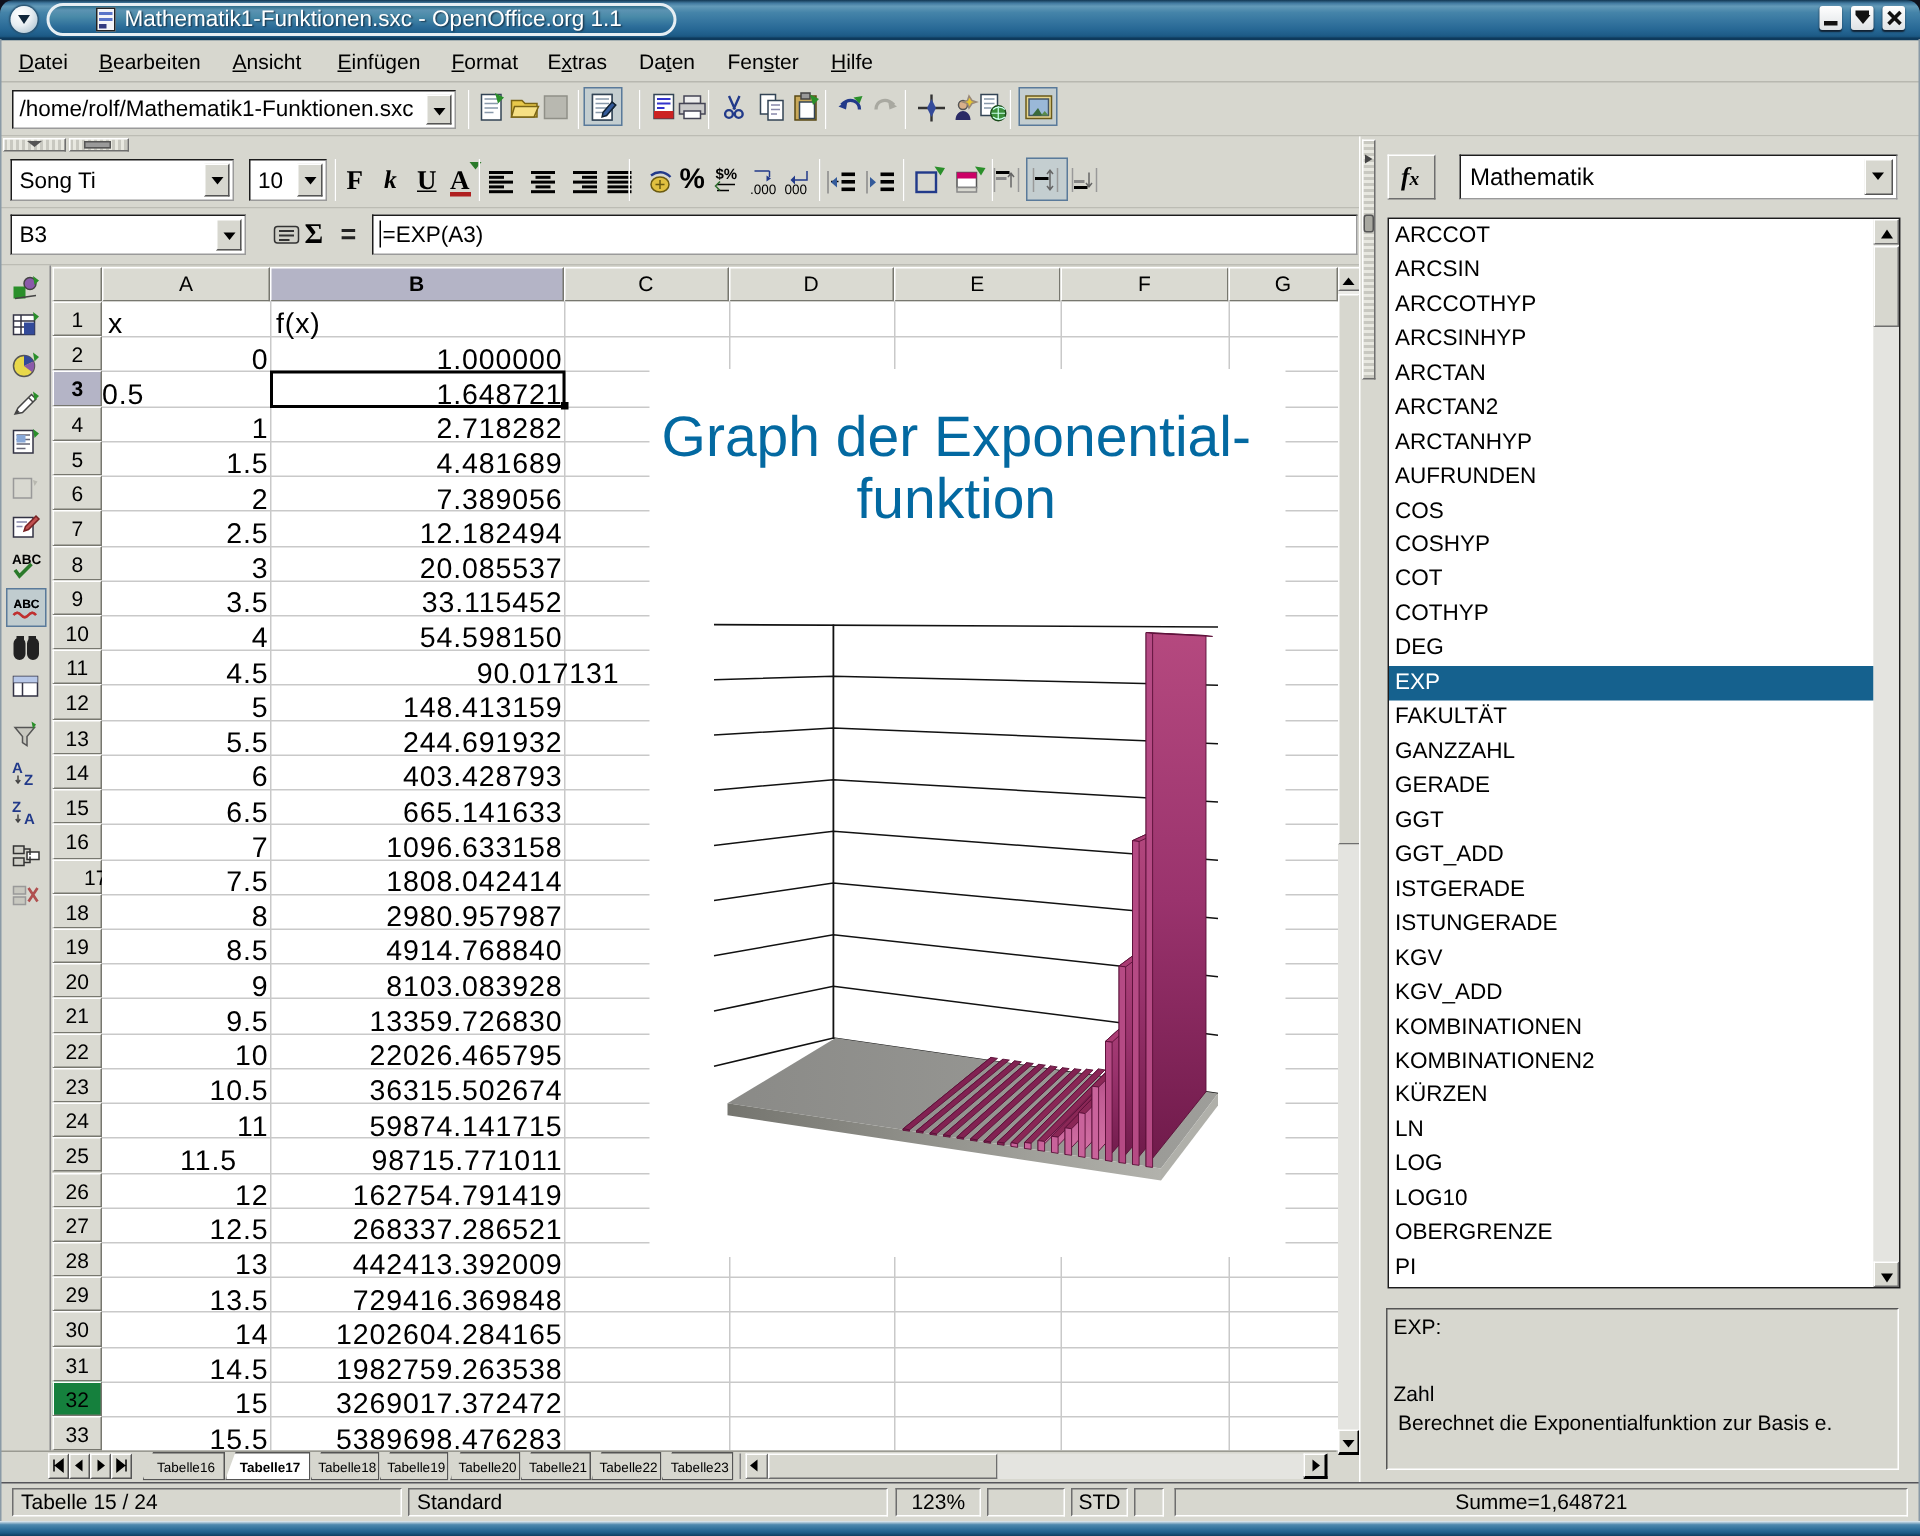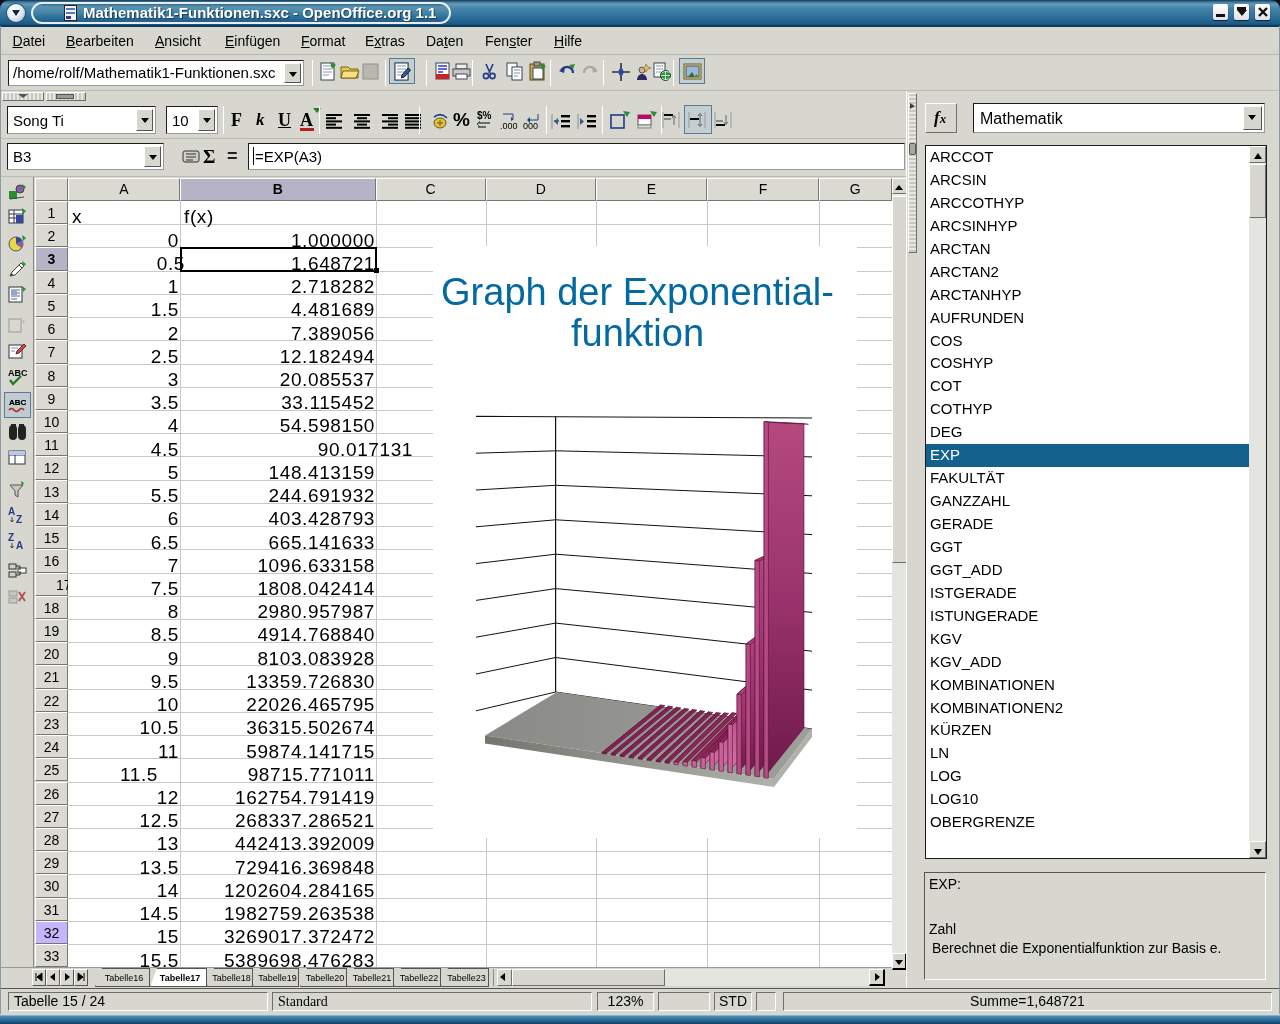--- a/index.html
+++ b/index.html
@@ -20,21 +20,21 @@
 background:linear-gradient(#123752 0%,#41799f 8%,#639ab8 16%,#4584a9 32%,#35759f 55%,#276895 75%,#1e5c88 90%,#14496f 100%);"></div>
 <div class="abs" style="left:0;top:25px;width:1280px;height:2px;background:#0e3a5c;"></div>
 <div class="abs" style="left:7px;top:4px;width:18px;height:18px;border-radius:50%;background:radial-gradient(circle at 35% 30%,#ffffff 0%,#e8eef2 45%,#9fb8c8 100%);box-shadow:0 0 1px 1px #27506e;"></div>
 <div class="abs" style="left:12px;top:10px;border:4px solid transparent;border-top:6px solid #10263a;"></div>
 <div class="abs" style="left:31px;top:2px;width:420px;height:22px;border-radius:11px;border:2px solid #e6eef3;
 background:linear-gradient(#2d6c88 0%,#5c93b2 15%,#498aa8 40%,#2d6e9a 75%,#1f5f8b 100%);"></div>
 <div class="abs" style="left:64px;top:5px;width:13px;height:16px;background:#f4f4f8;border:1px solid #222;"></div>
 <div class="abs" style="left:66px;top:8px;width:9px;height:2px;background:#5a74c8;"></div>
 <div class="abs" style="left:66px;top:12px;width:9px;height:2px;background:#5a74c8;"></div>
 <div class="abs" style="left:66px;top:16px;width:5px;height:3px;background:#323a80;"></div>
-<div class="abs" style="left:83px;top:4px;font-size:15px;font-weight:bold;color:#fff;text-shadow:1px 1px 1px #1a3a52;">Mathematik1-Funktionen.sxc - OpenOffice.org 1.1</div>
+<div class="abs" style="left:83px;top:4px;font-size:15px;font-weight:normal;color:#fff;text-shadow:1px 1px 1px #1a3a52;">Mathematik1-Funktionen.sxc - OpenOffice.org 1.1</div>
 
 <div class="abs" style="left:1213px;top:4px;width:15px;height:16px;background:linear-gradient(#ffffff,#dfe3e6);border-radius:2px;box-shadow:0 1px 1px #123;"></div>
 <div class="abs" style="left:1234px;top:4px;width:15px;height:16px;background:linear-gradient(#ffffff,#dfe3e6);border-radius:2px;box-shadow:0 1px 1px #123;"></div>
 <div class="abs" style="left:1255px;top:4px;width:15px;height:16px;background:linear-gradient(#ffffff,#dfe3e6);border-radius:2px;box-shadow:0 1px 1px #123;"></div>
 
 <div class="abs" style="left:1216px;top:14px;width:9px;height:3px;background:#111;"></div>
 <div class="abs" style="left:1237px;top:7px;width:9px;height:3px;background:#111;"></div>
 <div class="abs" style="left:1237px;top:10px;border:5px solid transparent;border-top:6px solid #111;width:0;height:0;border-bottom-width:0;"></div>
 <svg class="abs" style="left:1257px;top:6px;" width="12" height="12" viewBox="0 0 12 12">
     <path d="M2 2l8 8M10 2l-8 8" stroke="#111" stroke-width="2.4"></path>
@@ -396,21 +396,21 @@
 <div class="hdrbtn" style="left:35.0px;top:688.62px;width:33.0px;height:23.22px;line-height:23.22px;background:#dadad2;font-weight:normal;">22</div>
 <div class="hdrbtn" style="left:35.0px;top:711.84px;width:33.0px;height:23.22px;line-height:23.22px;background:#dadad2;font-weight:normal;">23</div>
 <div class="hdrbtn" style="left:35.0px;top:735.06px;width:33.0px;height:23.22px;line-height:23.22px;background:#dadad2;font-weight:normal;">24</div>
 <div class="hdrbtn" style="left:35.0px;top:758.28px;width:33.0px;height:23.22px;line-height:23.22px;background:#dadad2;font-weight:normal;">25</div>
 <div class="hdrbtn" style="left:35.0px;top:781.50px;width:33.0px;height:23.22px;line-height:23.22px;background:#dadad2;font-weight:normal;">26</div>
 <div class="hdrbtn" style="left:35.0px;top:804.72px;width:33.0px;height:23.22px;line-height:23.22px;background:#dadad2;font-weight:normal;">27</div>
 <div class="hdrbtn" style="left:35.0px;top:827.94px;width:33.0px;height:23.22px;line-height:23.22px;background:#dadad2;font-weight:normal;">28</div>
 <div class="hdrbtn" style="left:35.0px;top:851.16px;width:33.0px;height:23.22px;line-height:23.22px;background:#dadad2;font-weight:normal;">29</div>
 <div class="hdrbtn" style="left:35.0px;top:874.38px;width:33.0px;height:23.22px;line-height:23.22px;background:#dadad2;font-weight:normal;">30</div>
 <div class="hdrbtn" style="left:35.0px;top:897.60px;width:33.0px;height:23.22px;line-height:23.22px;background:#dadad2;font-weight:normal;">31</div>
-<div class="hdrbtn" style="left:35.0px;top:920.82px;width:33.0px;height:23.22px;line-height:23.22px;background:#c4b5fd;font-weight:normal;">32</div>
+<div class="hdrbtn" style="left:35.0px;top:920.82px;width:33.0px;height:23.22px;line-height:23.22px;background:#15803d;font-weight:normal;">32</div>
 <div class="hdrbtn" style="left:35.0px;top:944.04px;width:33.0px;height:23.22px;line-height:23.22px;background:#dadad2;font-weight:normal;">33</div>
 <div class="abs" style="left:68.0px;top:201.0px;width:823.5px;height:766.26px;background:#fff;overflow:hidden;"></div>
 <div class="gline" style="left:68.0px;top:224.22px;width:823.5px;height:1px;"></div>
 <div class="gline" style="left:68.0px;top:247.44px;width:823.5px;height:1px;"></div>
 <div class="gline" style="left:68.0px;top:270.66px;width:823.5px;height:1px;"></div>
 <div class="gline" style="left:68.0px;top:293.88px;width:823.5px;height:1px;"></div>
 <div class="gline" style="left:68.0px;top:317.10px;width:823.5px;height:1px;"></div>
 <div class="gline" style="left:68.0px;top:340.32px;width:823.5px;height:1px;"></div>
 <div class="gline" style="left:68.0px;top:363.54px;width:823.5px;height:1px;"></div>
 <div class="gline" style="left:68.0px;top:386.76px;width:823.5px;height:1px;"></div>
@@ -443,21 +443,21 @@
 <div class="gline" style="left:375.5px;top:201.0px;width:1px;height:766.26px;"></div>
 <div class="gline" style="left:485.5px;top:201.0px;width:1px;height:766.26px;"></div>
 <div class="gline" style="left:596px;top:201.0px;width:1px;height:766.26px;"></div>
 <div class="gline" style="left:707px;top:201.0px;width:1px;height:766.26px;"></div>
 <div class="gline" style="left:819px;top:201.0px;width:1px;height:766.26px;"></div>
 <div class="gline" style="left:891.5px;top:201.0px;width:1px;height:766.26px;"></div>
 <div class="cell" style="left:72px;top:206.00px;">x</div>
 <div class="cell" style="left:184px;top:206.00px;">f(x)</div>
 <div class="cell" style="left:68px;top:229.72px;width:111px;text-align:right;">0</div>
 <div class="cell" style="left:180px;top:229.72px;width:195px;text-align:right;">1.000000</div>
-<div class="cell" style="left:68px;top:252.94px;width:117px;text-align:right;">0.5</div>
+<div class="cell" style="left:68px;top:252.94px;width:117px;text-align:left;">0.5</div>
 <div class="cell" style="left:180px;top:252.94px;width:195px;text-align:right;">1.648721</div>
 <div class="cell" style="left:68px;top:276.16px;width:111px;text-align:right;">1</div>
 <div class="cell" style="left:180px;top:276.16px;width:195px;text-align:right;">2.718282</div>
 <div class="cell" style="left:68px;top:299.38px;width:111px;text-align:right;">1.5</div>
 <div class="cell" style="left:180px;top:299.38px;width:195px;text-align:right;">4.481689</div>
 <div class="cell" style="left:68px;top:322.60px;width:111px;text-align:right;">2</div>
 <div class="cell" style="left:180px;top:322.60px;width:195px;text-align:right;">7.389056</div>
 <div class="cell" style="left:68px;top:345.82px;width:111px;text-align:right;">2.5</div>
 <div class="cell" style="left:180px;top:345.82px;width:195px;text-align:right;">12.182494</div>
 <div class="cell" style="left:68px;top:369.04px;width:111px;text-align:right;">3</div>
@@ -660,21 +660,21 @@
 <div class="abs" style="left:493px;top:969px;width:1px;height:17px;background:#888;"></div>
 <div class="abs raised" style="left:497px;top:969px;width:15px;height:17px;background:#d7d7cf;"></div>
 <div class="abs" style="left:500px;top:973px;border:4px solid transparent;border-right:5px solid #000;width:0;height:0;border-left-width:0;"></div>
 <div class="abs raised" style="left:512px;top:969px;width:153px;height:17px;background:#d7d7cf;"></div>
 <div class="abs" style="left:665px;top:969px;width:204px;height:17px;background:#e4e4e0;"></div>
 <div class="abs" style="left:869px;top:969px;width:16px;height:17px;background:#d7d7cf;border:1px solid #fff;border-right:2px solid #000;border-bottom:2px solid #000;"></div>
 <div class="abs" style="left:875px;top:973px;border:4px solid transparent;border-left:5px solid #000;width:0;height:0;border-right-width:0;"></div>
 
 <div class="abs" style="left:0;top:988px;width:1280px;height:26px;background:#d7d7cf;border-top:1px solid #55555a;"></div>
 <div class="abs sunken" style="left:8px;top:992px;width:260px;height:19px;font-size:14px;line-height:17px;text-align:left;padding-left:5px;background:#d7d7cf;">Tabelle 15 / 24</div>
-<div class="abs sunken" style="left:272px;top:992px;width:320px;height:19px;font-size:14px;line-height:17px;text-align:left;padding-left:5px;background:#d7d7cf;font-family:Liberation Serif, serif;">Standard</div>
+<div class="abs sunken" style="left:272px;top:992px;width:320px;height:19px;font-size:14px;line-height:17px;text-align:left;padding-left:5px;background:#d7d7cf;">Standard</div>
 <div class="abs sunken" style="left:597px;top:992px;width:57px;height:19px;font-size:14px;line-height:17px;text-align:center;background:#d7d7cf;">123%</div>
 <div class="abs sunken" style="left:658px;top:992px;width:52px;height:19px;font-size:14px;line-height:17px;text-align:center;background:#d7d7cf;"></div>
 <div class="abs sunken" style="left:714px;top:992px;width:38px;height:19px;font-size:14px;line-height:17px;text-align:center;background:#d7d7cf;">STD</div>
 <div class="abs sunken" style="left:756px;top:992px;width:20px;height:19px;font-size:14px;line-height:17px;text-align:center;background:#d7d7cf;"></div>
 <div class="abs sunken" style="left:783px;top:992px;width:489px;height:19px;font-size:14px;line-height:17px;text-align:center;background:#d7d7cf;">Summe=1,648721</div>
 <div class="abs" style="left:0;top:1014px;width:1280px;height:10px;background:linear-gradient(#e8eef2 0%,#4d88ae 25%,#2e6f9b 55%,#1c5a85 80%,#0f3d60 100%);"></div>
 <div class="abs" style="left:906px;top:91px;width:374px;height:897px;background:#d7d7cf;border-left:1px solid #fff;"></div>
 <div class="abs raised" style="left:908px;top:93px;width:9px;height:160px;background:repeating-linear-gradient(#c8c8c0 0 2px,#e8e8e0 2px 4px);"></div>
 <div class="abs" style="left:909.5px;top:103px;border:3.5px solid transparent;border-left:5px solid #444;width:0;height:0;border-right-width:0;"></div>
 <div class="abs" style="left:909px;top:143px;width:7px;height:12px;background:#a8a8a0;border:1px solid #555;border-radius:2px;"></div>
@@ -709,20 +709,21 @@
     <div class="fitem">ISTUNGERADE</div>
     <div class="fitem">KGV</div>
     <div class="fitem">KGV_ADD</div>
     <div class="fitem">KOMBINATIONEN</div>
     <div class="fitem">KOMBINATIONEN2</div>
     <div class="fitem">KÜRZEN</div>
     <div class="fitem">LN</div>
     <div class="fitem">LOG</div>
     <div class="fitem">LOG10</div>
     <div class="fitem">OBERGRENZE</div>
+    <div class="fitem">PI</div>
   </div>
 <div class="abs" style="left:1249px;top:146px;width:17px;height:712px;background:#ecece8;"></div>
 <div class="abs raised" style="left:1249px;top:146px;width:17px;height:17px;background:#d7d7cf;"></div>
 <div class="abs" style="left:1253.5px;top:153px;border:4px solid transparent;border-bottom:6px solid #000;width:0;height:0;border-top-width:0;"></div>
 <div class="abs raised" style="left:1249px;top:164px;width:17px;height:54px;background:#d7d7cf;"></div>
 <div class="abs" style="left:1249px;top:218px;width:17px;height:623px;background:#e4e4e0;"></div>
 <div class="abs raised" style="left:1249px;top:841px;width:17px;height:17px;background:#d7d7cf;"></div>
 <div class="abs" style="left:1253.5px;top:849px;border:4px solid transparent;border-top:6px solid #000;width:0;height:0;border-bottom-width:0;"></div>
 
 <div class="abs" style="left:924px;top:872px;width:342px;height:108px;border:1px solid #555;border-right-color:#fff;border-bottom-color:#fff;"></div>

